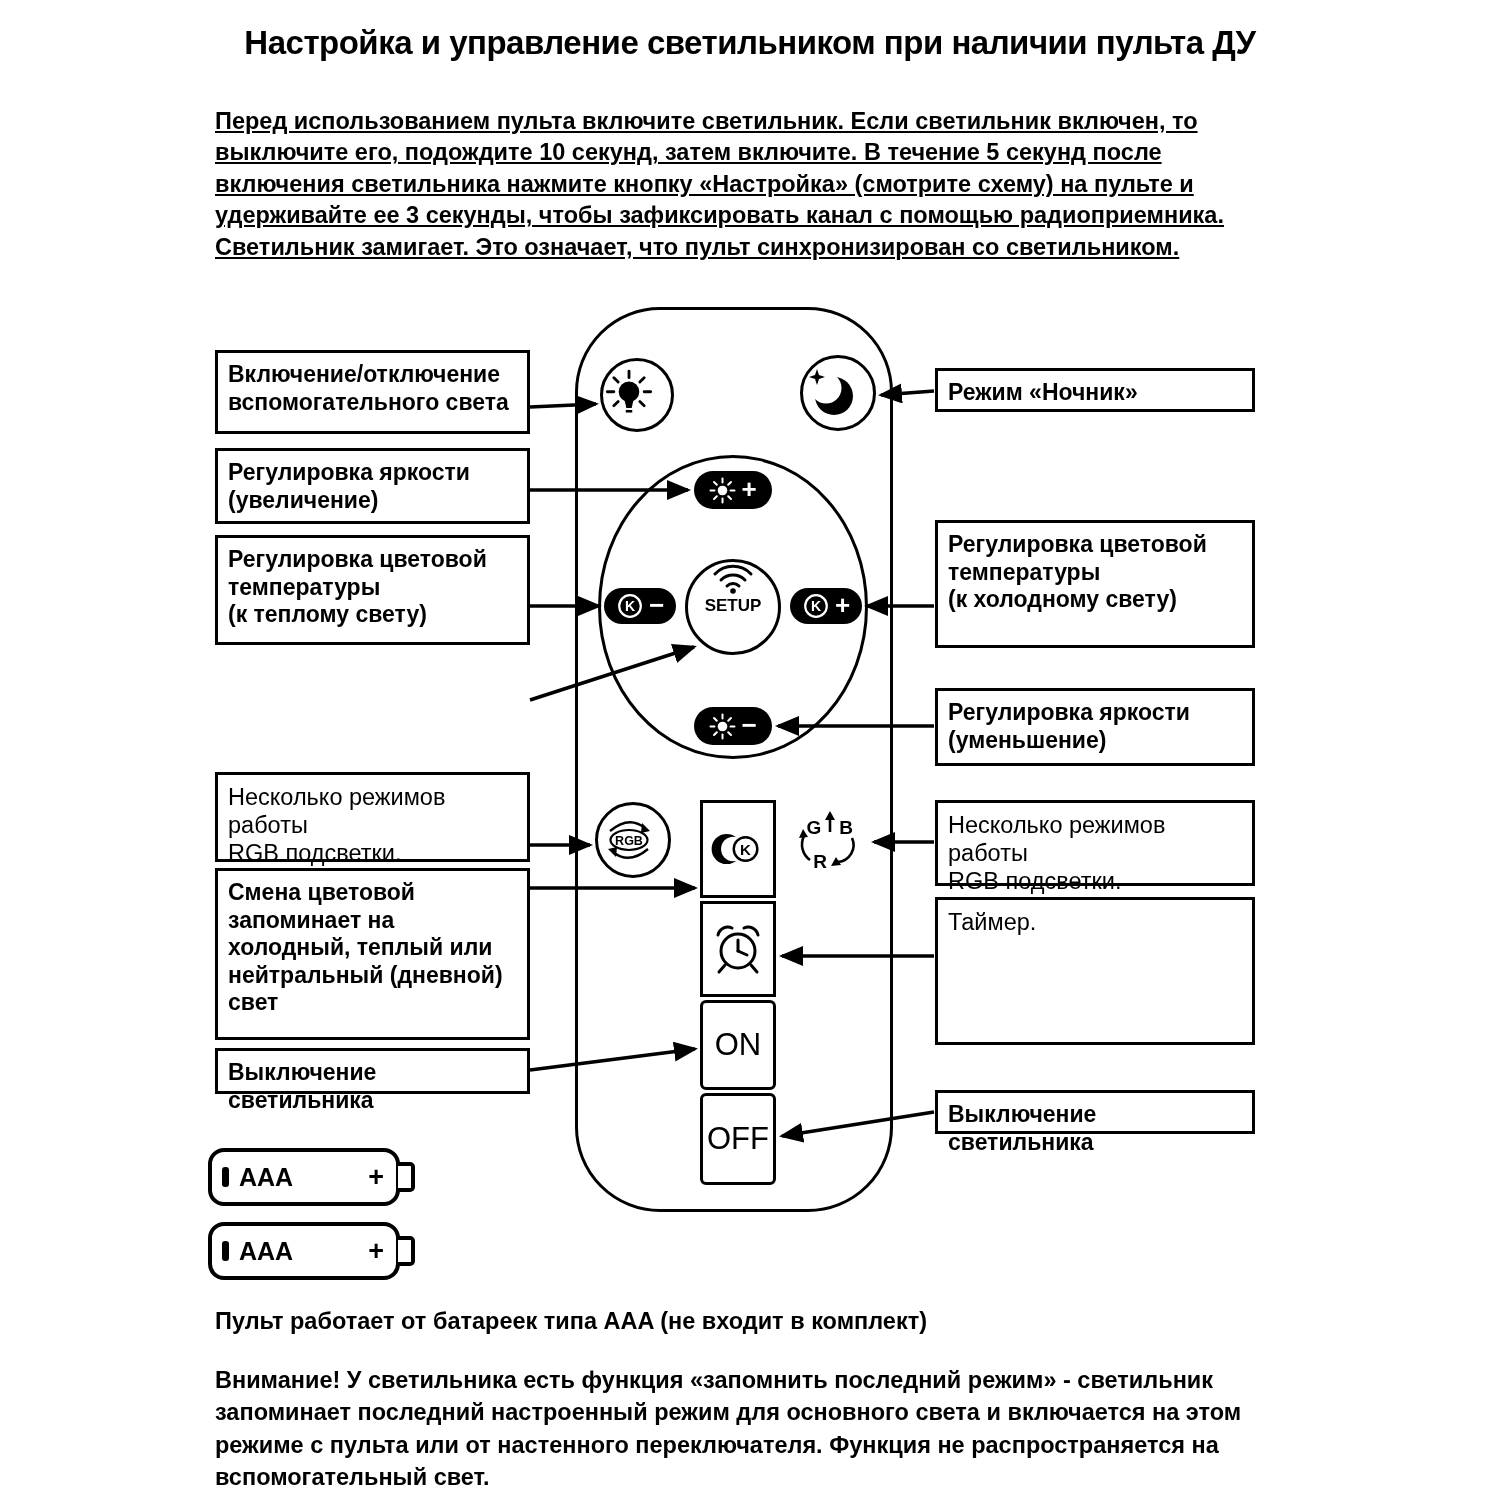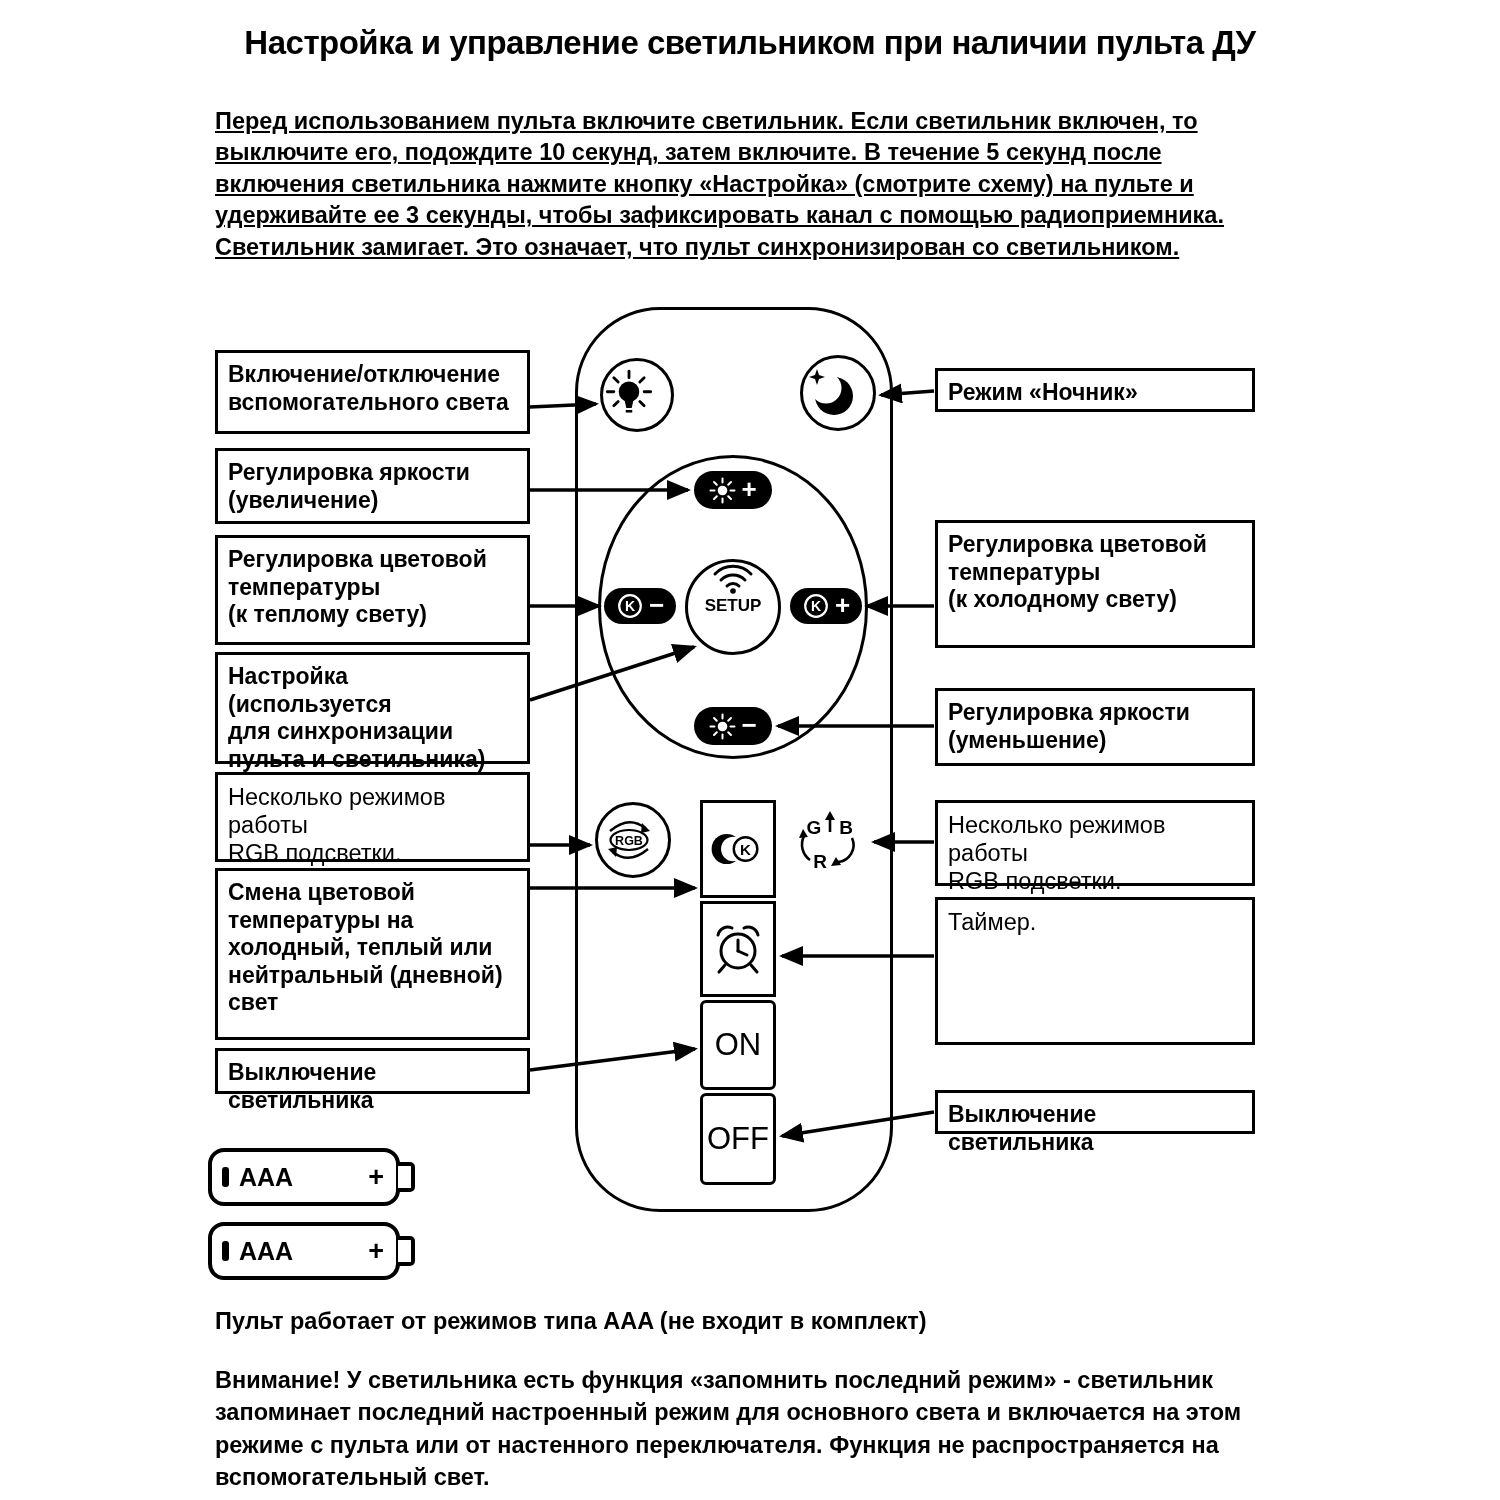--- a/index.html
+++ b/index.html
@@ -183,28 +183,25 @@
     <span>OFF</span>
   </div>
 
   <div class="callout left" style="top:350px;height:84px">Включение/отключение
 вспомогательного света</div>
   <div class="callout left" style="top:448px;height:76px">Регулировка яркости
 (увеличение)</div>
   <div class="callout left" style="top:535px;height:110px">Регулировка цветовой
 температуры
 (к теплому свету)</div>
-  <div class="callout left" style="top:652px;height:112px">Настройка (используется
-для синхронизации
-пульта и светильника)</div>
   <div class="callout left normal" style="top:772px;height:90px">Несколько режимов работы
 RGB подсветки.
 Автоматический режим.</div>
   <div class="callout left" style="top:868px;height:172px">Смена цветовой
-температуры на
+запоминает на
 холодный, теплый или
 нейтральный (дневной)
 свет</div>
   <div class="callout left" style="top:1048px;height:46px">Выключение светильника</div>
 
   <div class="callout right" style="top:368px;height:44px">Режим «Ночник»</div>
   <div class="callout right" style="top:520px;height:128px">Регулировка цветовой
 температуры
 (к холодному свету)</div>
   <div class="callout right" style="top:688px;height:78px">Регулировка яркости
@@ -244,16 +241,16 @@
     <span class="bat-plus">+</span>
     <span class="bat-cap"></span>
   </div>
   <div class="battery" style="top:1222px">
     <span class="bat-nub"></span>
     <span class="bat-type">AAA</span>
     <span class="bat-plus">+</span>
     <span class="bat-cap"></span>
   </div>
 
-  <div class="note">Пульт работает от режимов типа AAA (не входит в комплект)</div>
+  <div class="note">Пульт работает от батареек типа AAA (не входит в комплект)</div>
   <div class="warning">Внимание! У светильника есть функция «запомнить последний режим» - светильник запоминает последний настроенный режим для основного света и включается на этом режиме с пульта или от настенного переключателя. Функция не распространяется на вспомогательный свет.</div>
 
 </div>
 
 </body></html>

